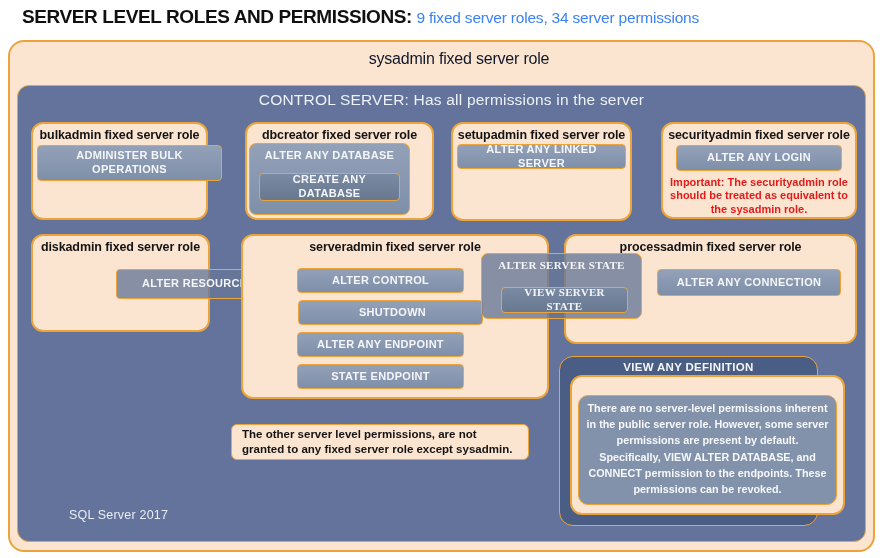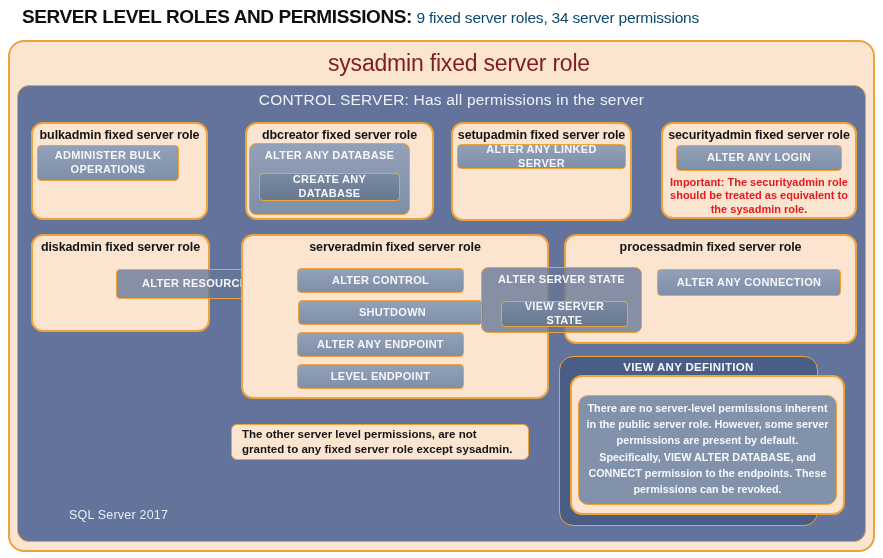--- a/index.html
+++ b/index.html
@@ -6,29 +6,29 @@
   html, body { background: #ffffff; }
   body {
     width: 883px; height: 558px;
     font-family: "Liberation Sans", sans-serif;
     position: relative; overflow: hidden;
   }
   #stage { position: absolute; left: 0; top: 0; width: 883px; height: 558px; background: #ffffff; }
 
   .page-title { position: absolute; left: 22px; top: 6px; white-space: nowrap; }
   .page-title .t-main { font-size: 19px; font-weight: bold; color: #101010; letter-spacing: -0.4px; }
-  .page-title .t-sub  { font-size: 15.5px; font-weight: normal; color: #0c4a6e; letter-spacing: -0.2px; }
+  .page-title .t-sub  { font-size: 15.5px; font-weight: normal; color: #3b82f6; letter-spacing: -0.2px; }
 
   .outer-box {
     position: absolute; left: 8px; top: 40px; width: 867px; height: 512px;
     background: #fbe5d1; border: 2px solid #eba43c; border-radius: 16px;
   }
   .sysadmin-label {
     position: absolute; left: 0; right: 0; top: 8px; text-align: center;
-    font-size: 23px; color: #7f1d1d; letter-spacing: -0.2px; margin-left: 35px;
+    font-size: 16px; color: #0f172a; letter-spacing: -0.2px; margin-left: 35px;
   }
   .blue-panel {
     position: absolute; left: 7px; top: 43px; width: 849px; height: 457px;
     background: #63739b; border: 1.5px solid #eba43c; border-radius: 12px;
   }
   .control-label {
     position: absolute; left: 0; right: 0; top: 5px; text-align: center;
     font-size: 15.5px; color: #eef1f6; letter-spacing: 0.2px; padding-left: 20px;
   }
 
@@ -101,21 +101,21 @@
   </div>
 
   <div class="outer-box">
     <div class="sysadmin-label">sysadmin fixed server role</div>
 
     <div class="blue-panel">
       <div class="control-label">CONTROL SERVER: Has all permissions in the server</div>
 
       <div class="role-box" style="left:13px; top:36px; width:177px; height:98px;">
         <div class="role-title">bulkadmin fixed server role</div>
-        <div class="btn" style="left:4px; top:21px; width:142px; height:36px;">ADMINISTER BULK OPERATIONS</div>
+        <div class="btn" style="left:4px; top:21px; width:185px; height:36px;">ADMINISTER BULK OPERATIONS</div>
       </div>
 
       <div class="role-box" style="left:227px; top:36px; width:189px; height:98px;">
         <div class="role-title">dbcreator fixed server role</div>
         <div class="perm-group" style="left:2px; top:19px; width:161px; height:72px;">
           <div class="perm-group-label">ALTER ANY DATABASE</div>
           <div class="btn dark" style="left:9px; top:29px; width:141px; height:28px;">CREATE ANY DATABASE</div>
         </div>
       </div>
 
@@ -133,29 +133,29 @@
       <div class="role-box" style="left:13px; top:148px; width:179px; height:98px;">
         <div class="role-title">diskadmin fixed server role</div>
       </div>
       <div class="btn translucent" style="left:98px; top:183px; width:165px; height:30px;">ALTER RESOURCES</div>
 
       <div class="role-box" style="left:223px; top:148px; width:308px; height:165px;">
         <div class="role-title">serveradmin fixed server role</div>
         <div class="btn" style="left:54px; top:32px; width:167px; height:25px;">ALTER CONTROL</div>
         <div class="btn" style="left:55px; top:64px; width:185px; height:25px;padding-left:8px;">SHUTDOWN</div>
         <div class="btn" style="left:54px; top:96px; width:167px; height:25px;">ALTER ANY ENDPOINT</div>
-        <div class="btn" style="left:54px; top:128px; width:167px; height:25px;">LEVEL ENDPOINT</div>
+        <div class="btn" style="left:54px; top:128px; width:167px; height:25px;">STATE ENDPOINT</div>
       </div>
 
       <div class="role-box" style="left:546px; top:148px; width:293px; height:110px;">
         <div class="role-title">processadmin fixed server role</div>
         <div class="btn" style="left:91px; top:33px; width:184px; height:27px;">ALTER ANY CONNECTION</div>
       </div>
 
-      <div class="perm-group translucent" style="left:463px; top:181px; width:161px; height:66px;">
+      <div class="perm-group translucent" style="left:463px; top:167px; width:161px; height:66px;font-family:Liberation Serif, serif;">
         <div class="perm-group-label">ALTER SERVER STATE</div>
         <div class="btn dark" style="left:19px; top:33px; width:127px; height:26px;">VIEW SERVER STATE</div>
       </div>
 
       <div class="role-box dark" style="left:541px; top:270px; width:259px; height:170px;">
         <div class="vad-label">VIEW ANY DEFINITION</div>
         <div class="role-box" style="left:10px; top:18px; width:275px; height:140px;">
           <div class="role-title" style="top:18px;padding-left:27px;">public fixed server role</div>
           <div class="desc-box">There are no server-level permissions inherent in the public server role. However, some server permissions are present by default. Specifically, VIEW ALTER DATABASE, and CONNECT permission to the endpoints. These permissions can be revoked.</div>
         </div>

